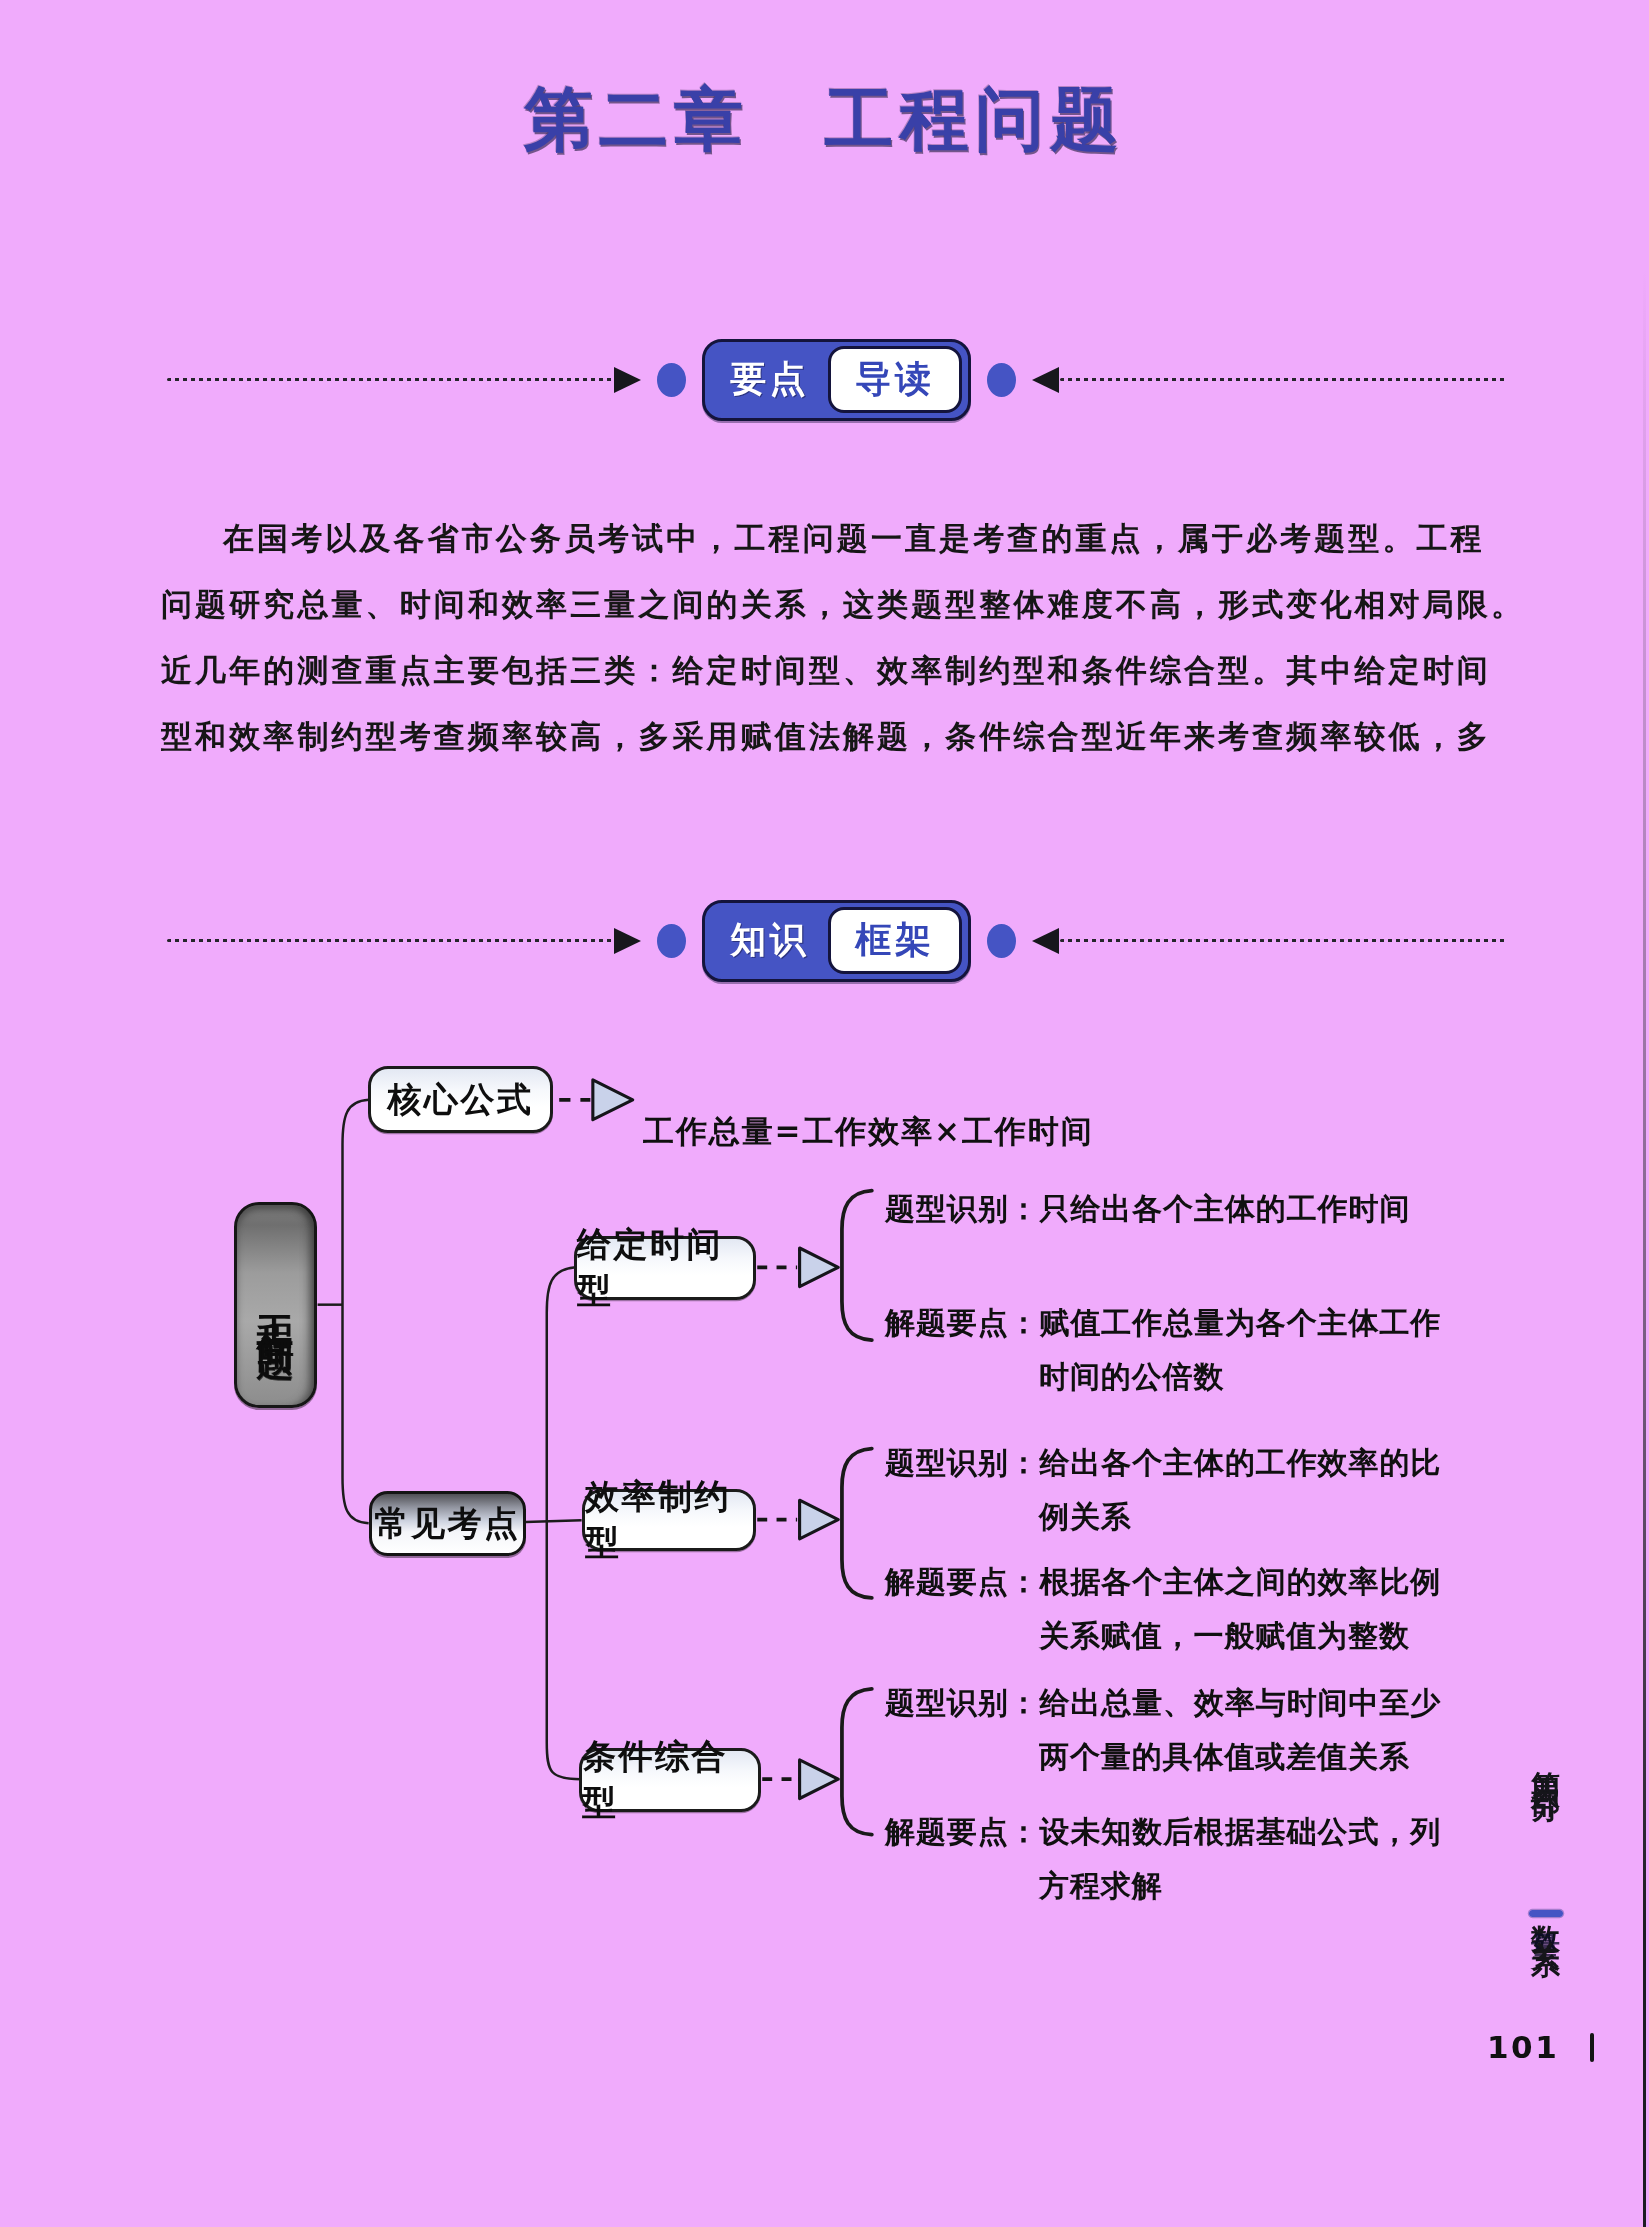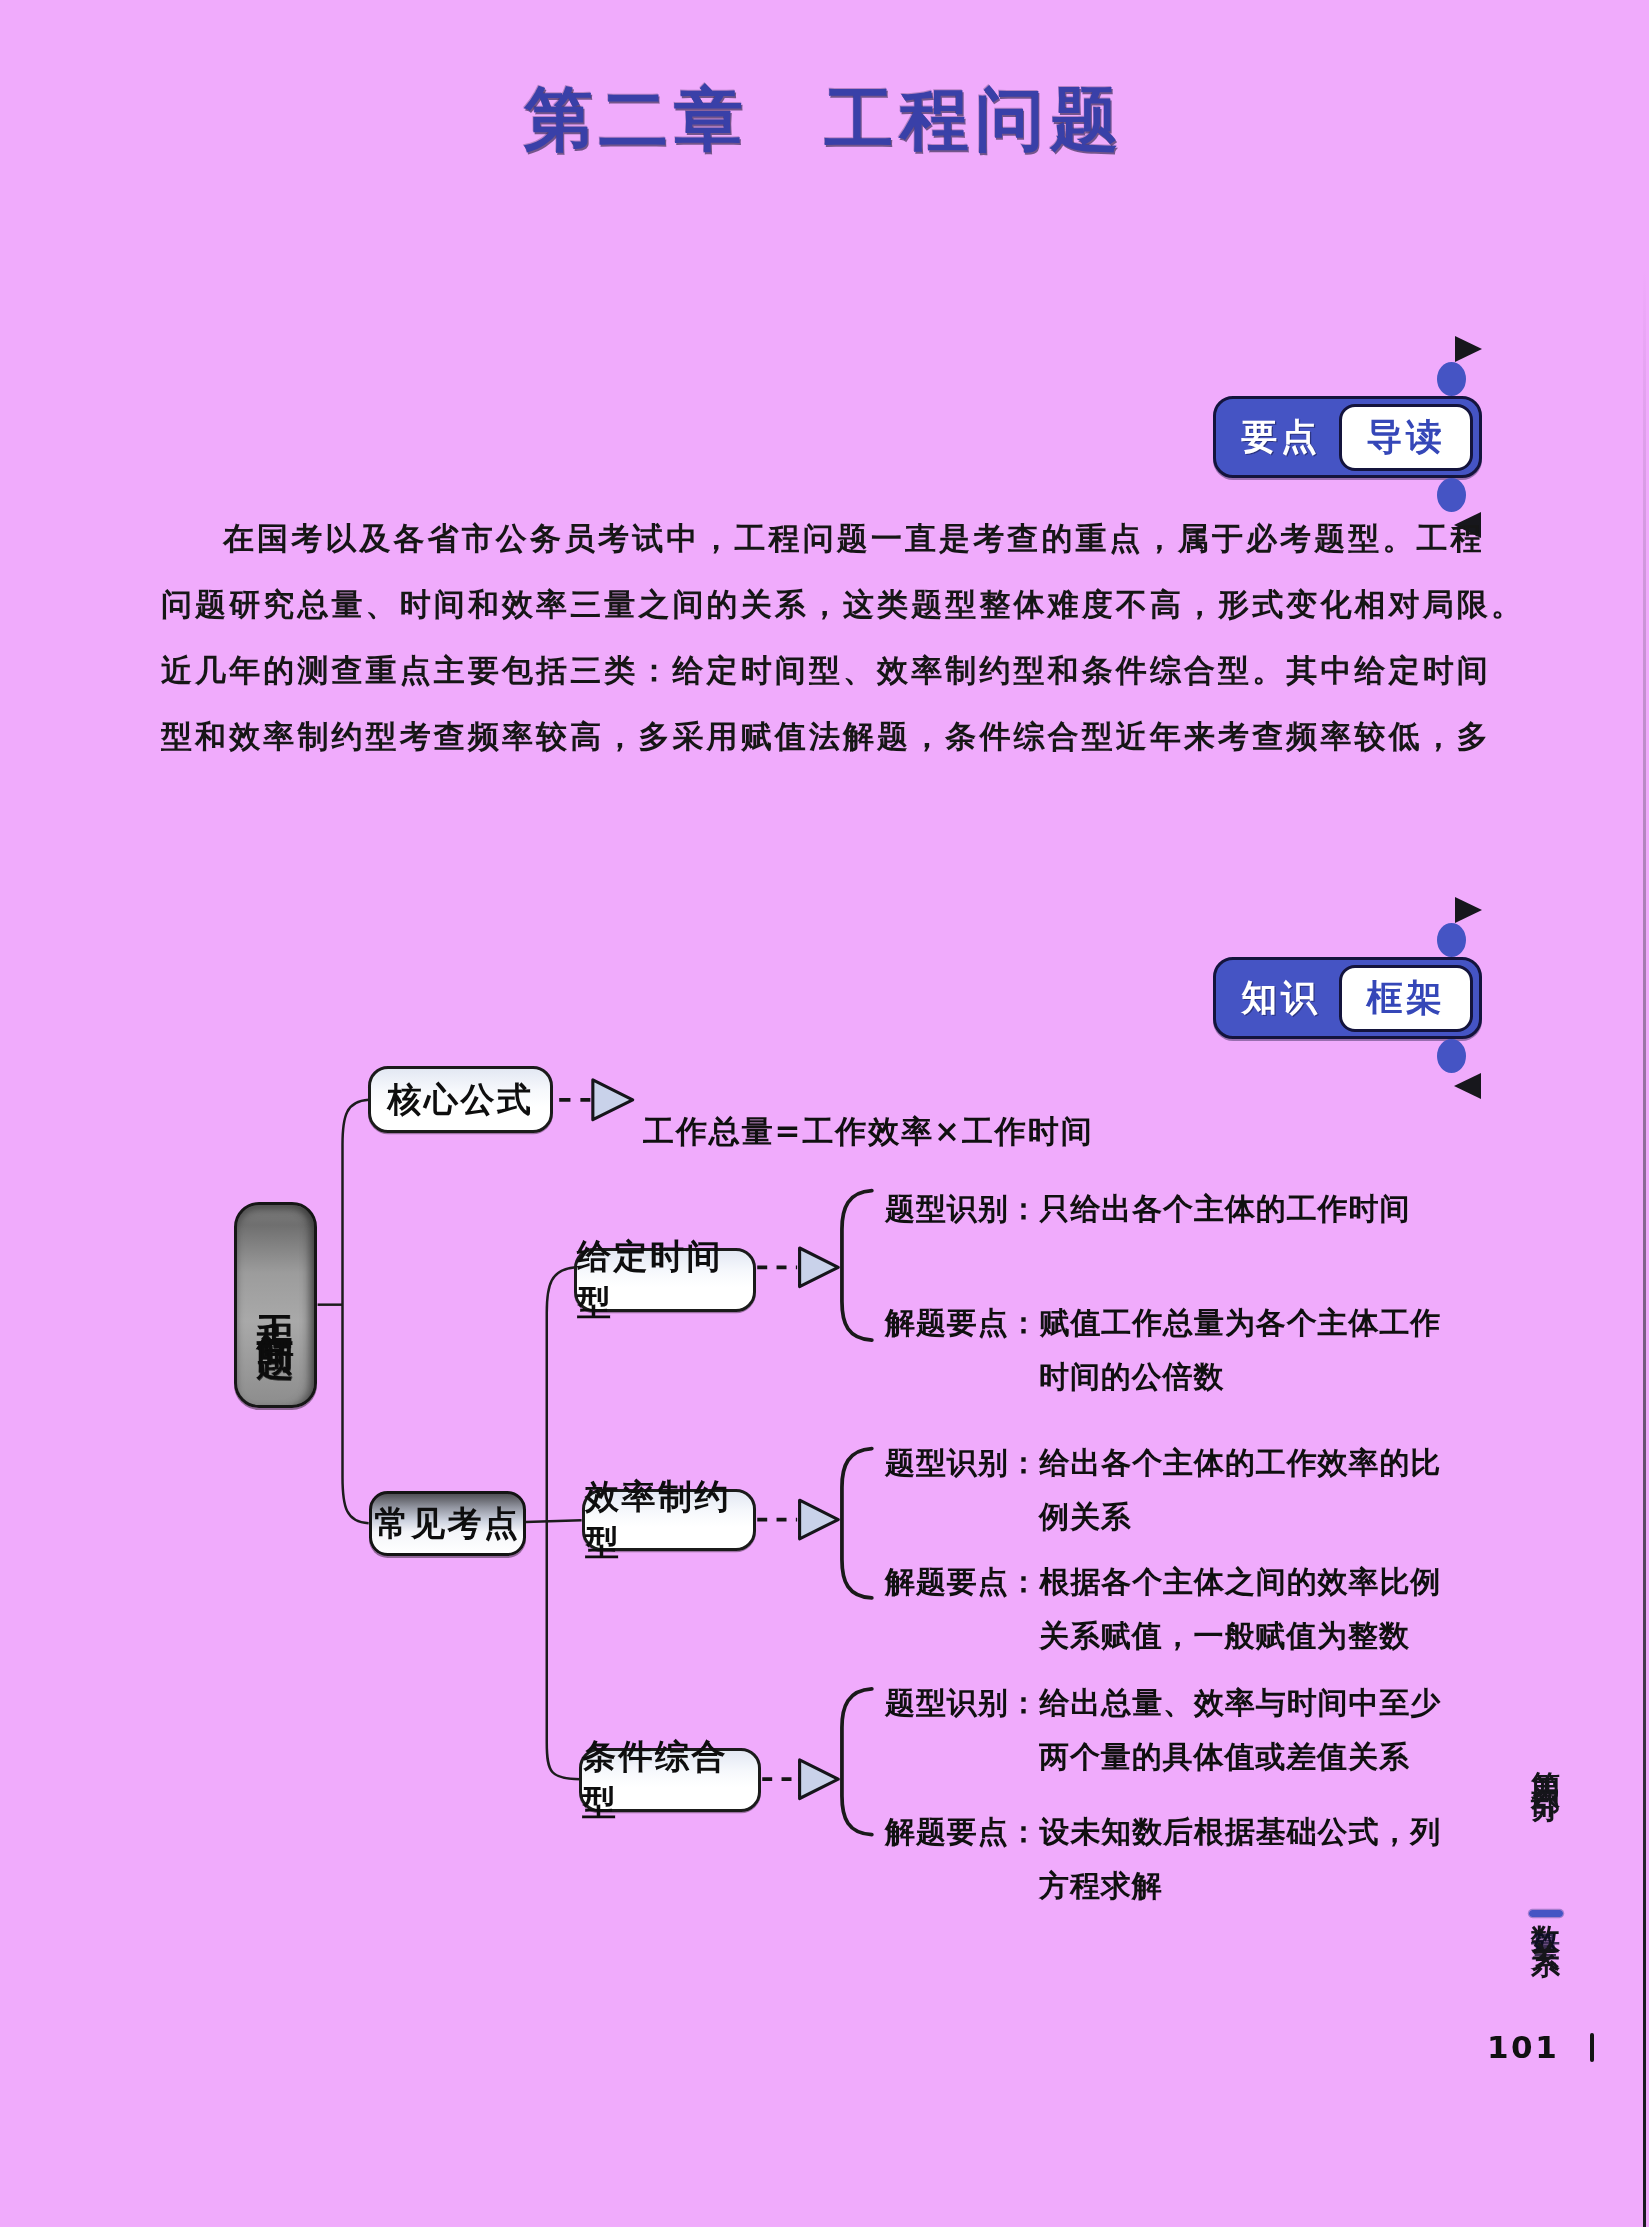--- a/index.html
+++ b/index.html
@@ -16,22 +16,22 @@
   .title{
     position:absolute;left:0;top:74px;width:1649px;
     text-align:center;font-size:69px;font-weight:800;letter-spacing:6.2px;
     color:var(--title-blue);
     text-shadow:1.2px 1.9px 0 rgba(15,15,45,.55), -0.6px -0.6px 0 rgba(10,10,30,.25);
     font-family:"DejaVu Serif","Liberation Serif",serif;
   }
 
   
   .badge-row{
-    position:absolute;left:143px;width:1339px;height:87px;
-    display:flex;align-items:flex-end;flex-direction:column;
+    position:absolute;left:167px;width:1339px;height:87px;
+    display:flex;align-items:center;
   }
   .dotline{flex:1 1 auto;height:3.7px;
     background:repeating-linear-gradient(90deg,#25252a 0 3.7px,transparent 3.7px 8px);
     border-radius:1.9px;}
   .tri-r{width:0;height:0;border-left:27px solid #17171c;border-top:13px solid transparent;border-bottom:13px solid transparent;margin-left:1.2px;}
   .tri-l{width:0;height:0;border-right:27px solid #17171c;border-top:13px solid transparent;border-bottom:13px solid transparent;margin-right:1.2px;}
   .bdot{width:29px;height:34px;border-radius:50%;background:var(--accent);margin:0 16px;flex:0 0 auto;}
   .badge{
     flex:0 0 auto;display:flex;align-items:center;height:82px;
     background:var(--accent);border:3.7px solid #14143c;border-radius:20px;
@@ -175,21 +175,21 @@
   <div class="node box" style="left:368px;top:1066px;width:185px;height:67px;">
     <span>核心公式</span>
   </div>
 
   <div class="formula">工作总量=工作效率×工作时间</div>
 
   <div class="node gray" style="left:369px;top:1491px;width:157px;height:65px;">
     <span>常见考点</span>
   </div>
 
-  <div class="node box" style="left:574px;top:1236px;width:182px;height:64px;margin-top:12px;">
+  <div class="node box" style="left:574px;top:1236px;width:182px;height:64px;">
     <span>给定时间型</span>
   </div>
 
   <div class="node box" style="left:582px;top:1489px;width:174px;height:62px;">
     <span>效率制约型</span>
   </div>
 
   <div class="node box" style="left:579px;top:1748px;width:182px;height:64px;">
     <span>条件综合型</span>
   </div>

